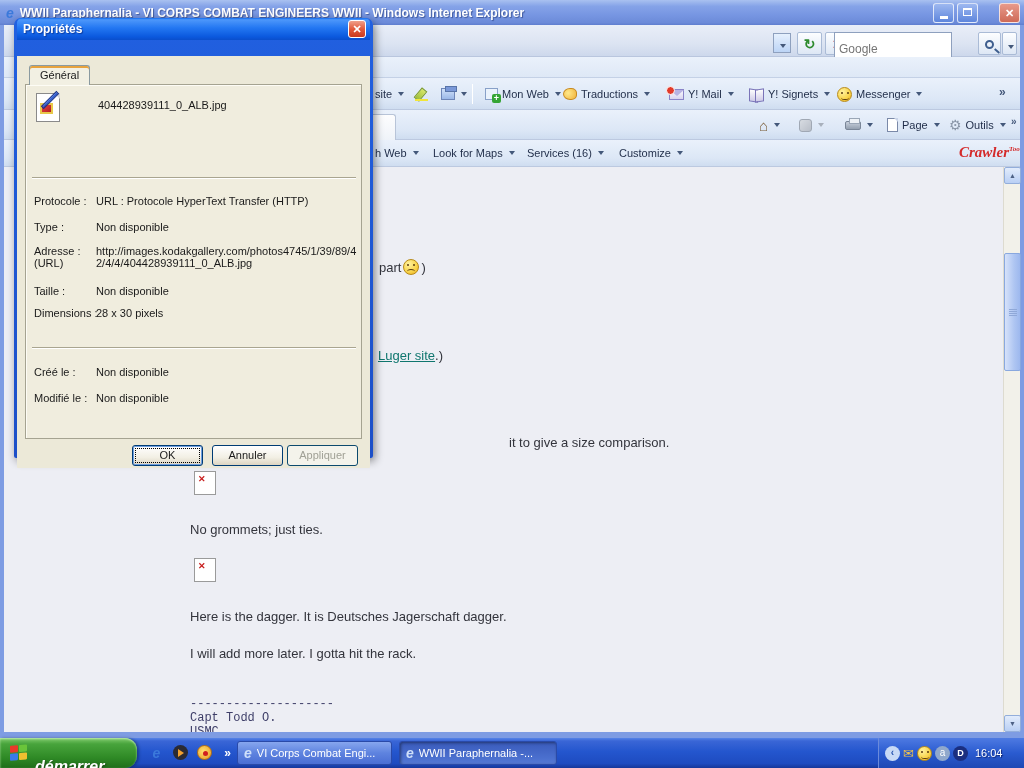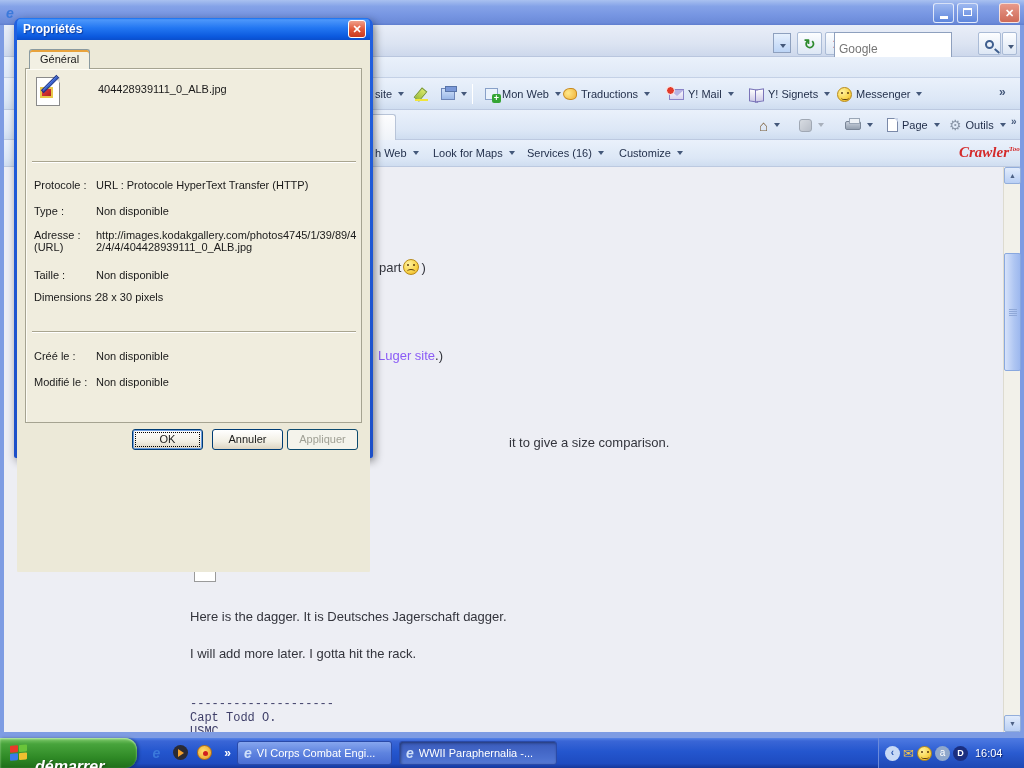--- a/index.html
+++ b/index.html
@@ -109,21 +109,21 @@
     background:linear-gradient(90deg,#F8C830,#F89820); border-radius:50%; transform:rotate(-4deg); z-index:-1; }
   .crawler-sup { font-size:7px; color:#D42A2A; font-weight:bold; font-style:italic; vertical-align:super; }
 
   
   .content { left:1px; top:167px; width:1024px; height:569px; background:#EDEEF4; }
   .frame-left { left:0; top:25px; width:4px; height:711px; background:#7E9CE3; }
   .frame-right { left:1020px; top:25px; width:4px; height:711px; background:#7E9CE3; }
   .frame-bottom { left:0; top:732px; width:1024px; height:6px; background:#7E9CE3; }
 
   .ctext { position:absolute; font-size:13px; color:#33343C; white-space:nowrap; }
-  .clink { color:#8b5cf6; }
+  .clink { text-decoration:underline; color:#0f766e; }
   .emoticon { display:inline-block; width:16px; height:16px; vertical-align:-3px; margin:0 2px; }
   .sig { position:absolute; font-family:"Liberation Mono", monospace; font-size:12px; color:#3E3E68; white-space:pre; }
   .broken-img { position:absolute; width:22px; height:24px; background:#fff; border:1px solid #9A9A9A; }
   .broken-img::before { content:"\2715"; position:absolute; left:3px; top:2px; color:#C81E1E; font-size:9px; font-weight:bold; }
 
   
   .vscroll { left:1003px; top:167px; width:17px; height:565px; background:#F2F1EA;
     border-left:1px solid #DDDBD0; }
   .sb-btn { position:absolute; left:0; width:17px; height:17px; border:1px solid #93AEDB; border-radius:2px;
     background:linear-gradient(180deg,#E2ECFC,#B9CFF4); color:#4D6185; font-size:7px; text-align:center; line-height:15px; }
@@ -135,21 +135,21 @@
   
   .dialog { left:14px; top:18px; width:359px; height:440px; border-radius:7px 7px 2px 2px;
     background:linear-gradient(180deg,#2160E0,#1C4FC8); padding:0 3px 3px; z-index:50;
     box-shadow:2px 3px 8px rgba(0,0,0,.45); }
   .dlg-titlebar { height:22px; display:flex; align-items:center; border-radius:5px 5px 0 0;
     background:linear-gradient(180deg,#0F6BF0 0%,#4D97FA 8%,#2377F2 45%,#0B59DE 85%,#0A4ECC 100%); position:relative; }
   .dlg-title { color:#fff; font-size:12px; font-weight:bold; margin-left:6px; text-shadow:1px 1px 1px #0A3AA0; }
   .dlg-close { position:absolute; right:4px; top:2px; width:18px; height:18px; border-radius:3px;
     border:1px solid #fff; background:linear-gradient(180deg,#F0A08A,#E25B3C 50%,#C83A20); color:#fff;
     font-size:11px; font-weight:bold; text-align:center; line-height:16px; }
-  .dlg-body { background:#ECE9D8; height:532px; position:relative; border-radius:0 0 1px 1px; }
+  .dlg-body { background:#ECE9D8; height:412px; position:relative; border-radius:0 0 1px 1px;margin-top:16px; }
   .dlg-tab { position:absolute; left:12px; top:9px; height:20px; padding:3px 10px 0; font-size:11px; color:#1A1A1A;
     background:#F2F0E3; border:1px solid #8A9AA0; border-bottom:none; border-radius:3px 3px 0 0; z-index:2;
     box-shadow:inset 0 2px 0 #E8A33D; }
   .dlg-card { position:absolute; left:8px; top:28px; width:337px; height:355px; background:#F0EDDE;
     border:1px solid #A5A391; box-shadow:inset 1px 1px 0 #FDFCF5; }
   .etch { position:absolute; left:6px; width:324px; height:2px; border-top:1px solid #A9A58F; border-bottom:1px solid #FFFFFF; }
   .fld-label { position:absolute; left:8px; width:64px; font-size:11px; color:#1A1A1A; line-height:12px; }
   .fld-value { position:absolute; left:70px; width:262px; font-size:11px; color:#1A1A1A; line-height:12px; word-break:break-all; }
   .filename { position:absolute; left:72px; top:14px; font-size:11px; color:#1A1A1A; }
 
@@ -199,20 +199,21 @@
   .tray-a { width:15px; height:15px; border-radius:50%; background:#90A8CC; color:#fff; font-size:10px; text-align:center; line-height:14px; }
   .tray-d { width:15px; height:15px; border-radius:50%; background:#1A2E80; color:#fff; font-size:9px; font-weight:bold; text-align:center; line-height:14px; }
   .tray-env { color:#F0C24B; font-size:13px; line-height:15px; }
   .clock { color:#fff; font-size:11px; margin-left:4px; text-shadow:1px 1px 1px #10287A; }
 </style>
 </head>
 <body>
 
 <div class="abs titlebar">
   <span class="ie-logo" style="margin-left:6px">e</span>
+  <span class="title">WWII Paraphernalia - VI CORPS COMBAT ENGINEERS WWII - Windows Internet Explorer</span>
   <span class="winbtn min" style="right:70px">
       <i class="minglyph"></i>
     </span>
   <span class="winbtn restore" style="right:46px">
       <i class="restoreglyph"></i>
     </span>
   <span class="winbtn close" style="right:4px">✕</span>
 </div>
 
 <div class="abs addr-row">

